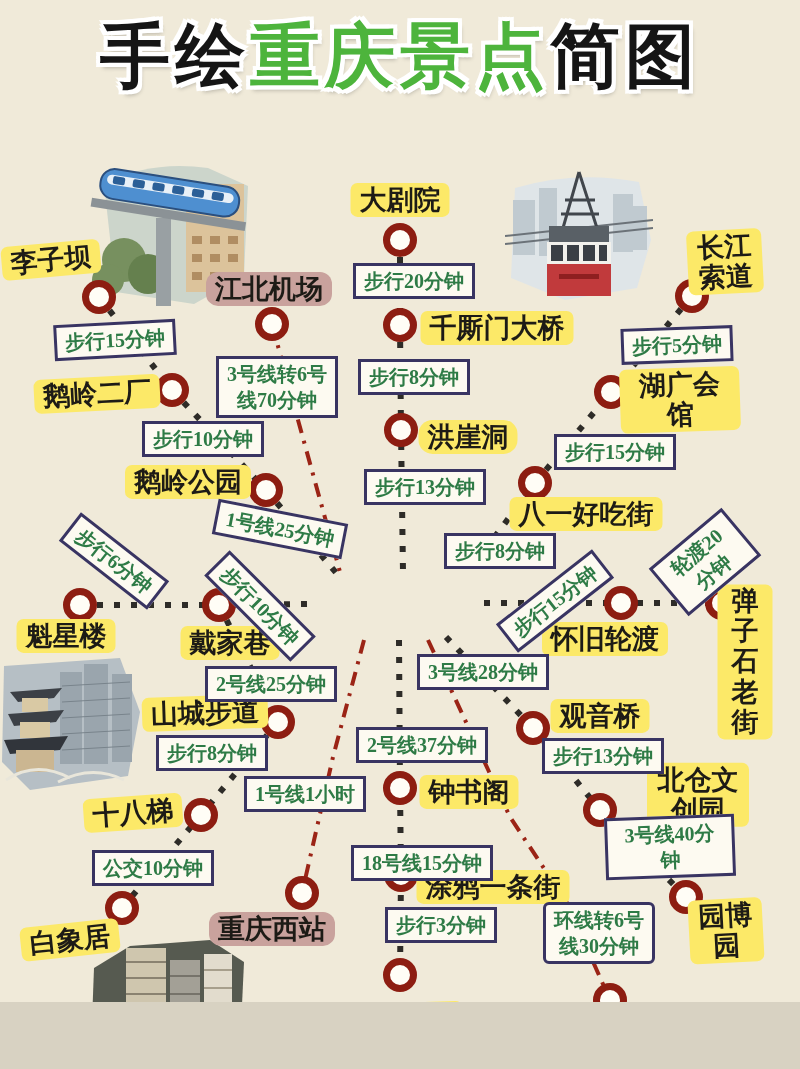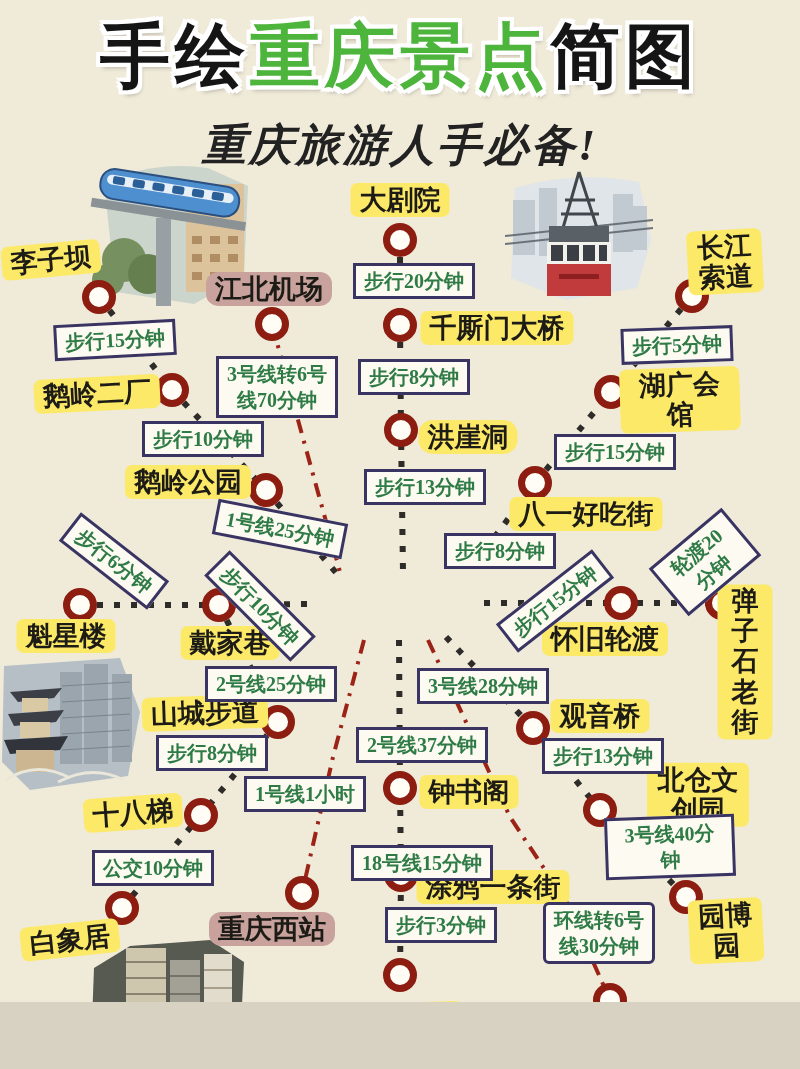--- a/index.html
+++ b/index.html
@@ -199,21 +199,20 @@
           <line x1="114" y1="86" x2="142" y2="86"></line>
           <line x1="114" y1="104" x2="142" y2="104"></line>
       </g>
       <rect x="44" y="64" width="24" height="10" fill="#b53228"></rect>
     </svg>
   </div>
 
   <div class="title-row">
     <span>手绘</span><span class="title-highlight">重庆景点</span><span>简图</span>
   </div>
-  <div class="subtitle-row">重庆旅游人手必备!</div>
 
   <div id="node-layer">
       <div class="node-circle" style="left: 99px; top: 297px;"></div>
       <div class="node-label" style="left: 51px; top: 260px; --rot: -5deg;">李子坝</div>
       <div class="node-circle" style="left: 400px; top: 240px;"></div>
       <div class="node-label" style="left: 400px; top: 200px; --rot: 0deg;">大剧院</div>
       <div class="node-circle" style="left: 400px; top: 325px;"></div>
       <div class="node-label" style="left: 497px; top: 328px; --rot: 0deg;">千厮门大桥</div>
       <div class="node-circle" style="left: 692px; top: 296px;"></div>
       <div class="node-label" style="left: 725px; top: 262px; --rot: -3deg;">长江索道</div>
@@ -269,21 +268,21 @@
       <div class="route-box" style="left: 615px; top: 452px; --rot: 0deg;">步行15分钟</div>
       <div class="route-box" style="left: 203px; top: 439px; --rot: 0deg;">步行10分钟</div>
       <div class="route-box" style="left: 280px; top: 529px; --rot: 11deg;">1号线25分钟</div>
       <div class="route-box" style="left: 425px; top: 487px; --rot: 0deg;">步行13分钟</div>
       <div class="route-box" style="left: 500px; top: 551px; --rot: 0deg;">步行8分钟</div>
       <div class="route-box" style="left: 114px; top: 561px; --rot: 38deg;">步行6分钟</div>
       <div class="route-box" style="left: 260px; top: 606px; --rot: 45deg;">步行10分钟</div>
       <div class="route-box" style="left: 555px; top: 601px; --rot: -38deg;">步行15分钟</div>
       <div class="route-box" style="left: 705px; top: 562px; --rot: -40deg;">轮渡20分钟</div>
       <div class="route-box" style="left: 271px; top: 684px; --rot: 0deg;">2号线25分钟</div>
-      <div class="route-box" style="left: 483px; top: 686px; --rot: 0deg;">3号线28分钟</div>
+      <div class="route-box" style="left: 483px; top: 672px; --rot: 0deg;">3号线28分钟</div>
       <div class="route-box" style="left: 422px; top: 745px; --rot: 0deg;">2号线37分钟</div>
       <div class="route-box" style="left: 603px; top: 756px; --rot: 0deg;">步行13分钟</div>
       <div class="route-box" style="left: 305px; top: 794px; --rot: 0deg;">1号线1小时</div>
       <div class="route-box" style="left: 212px; top: 753px; --rot: 0deg;">步行8分钟</div>
       <div class="route-box" style="left: 422px; top: 863px; --rot: 0deg;">18号线15分钟</div>
       <div class="route-box" style="left: 670px; top: 847px; --rot: -2deg;">3号线40分钟</div>
       <div class="route-box" style="left: 153px; top: 868px; --rot: 0deg;">公交10分钟</div>
       <div class="route-box" style="left: 441px; top: 925px; --rot: 0deg;">步行3分钟</div>
       <div class="route-box" style="left: 599px; top: 933px; border-radius: 6px; --rot: 0deg;">环线转6号
 线30分钟</div>

